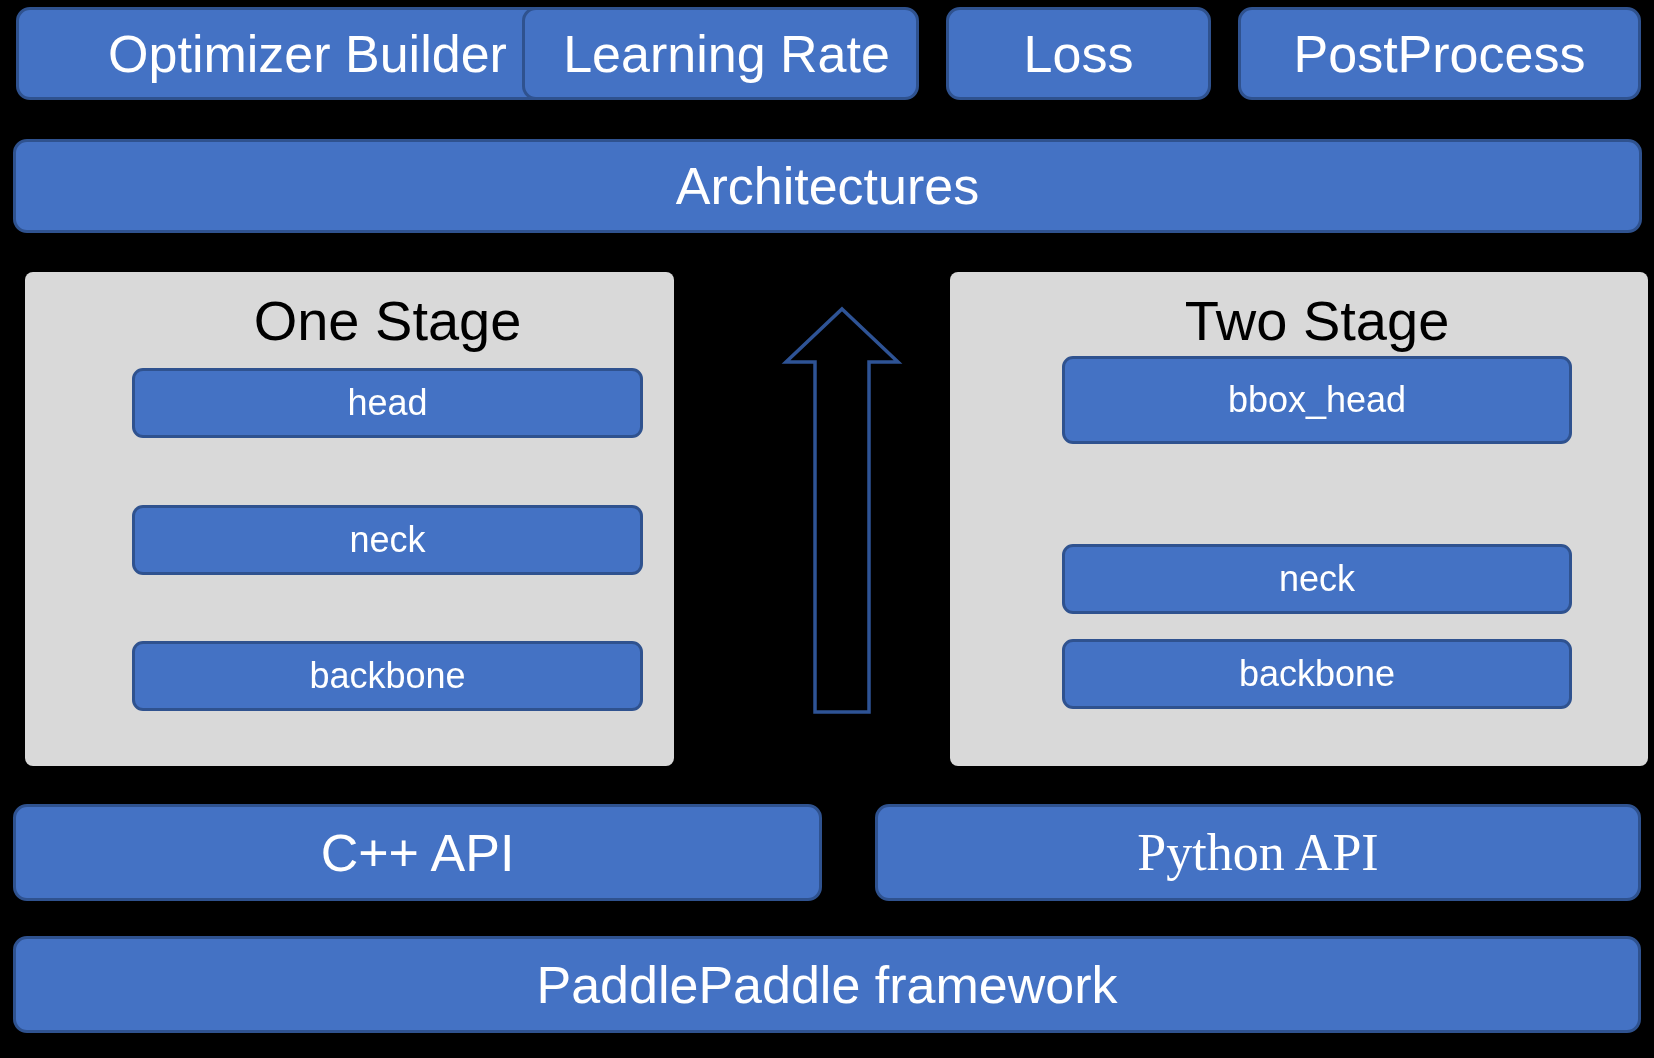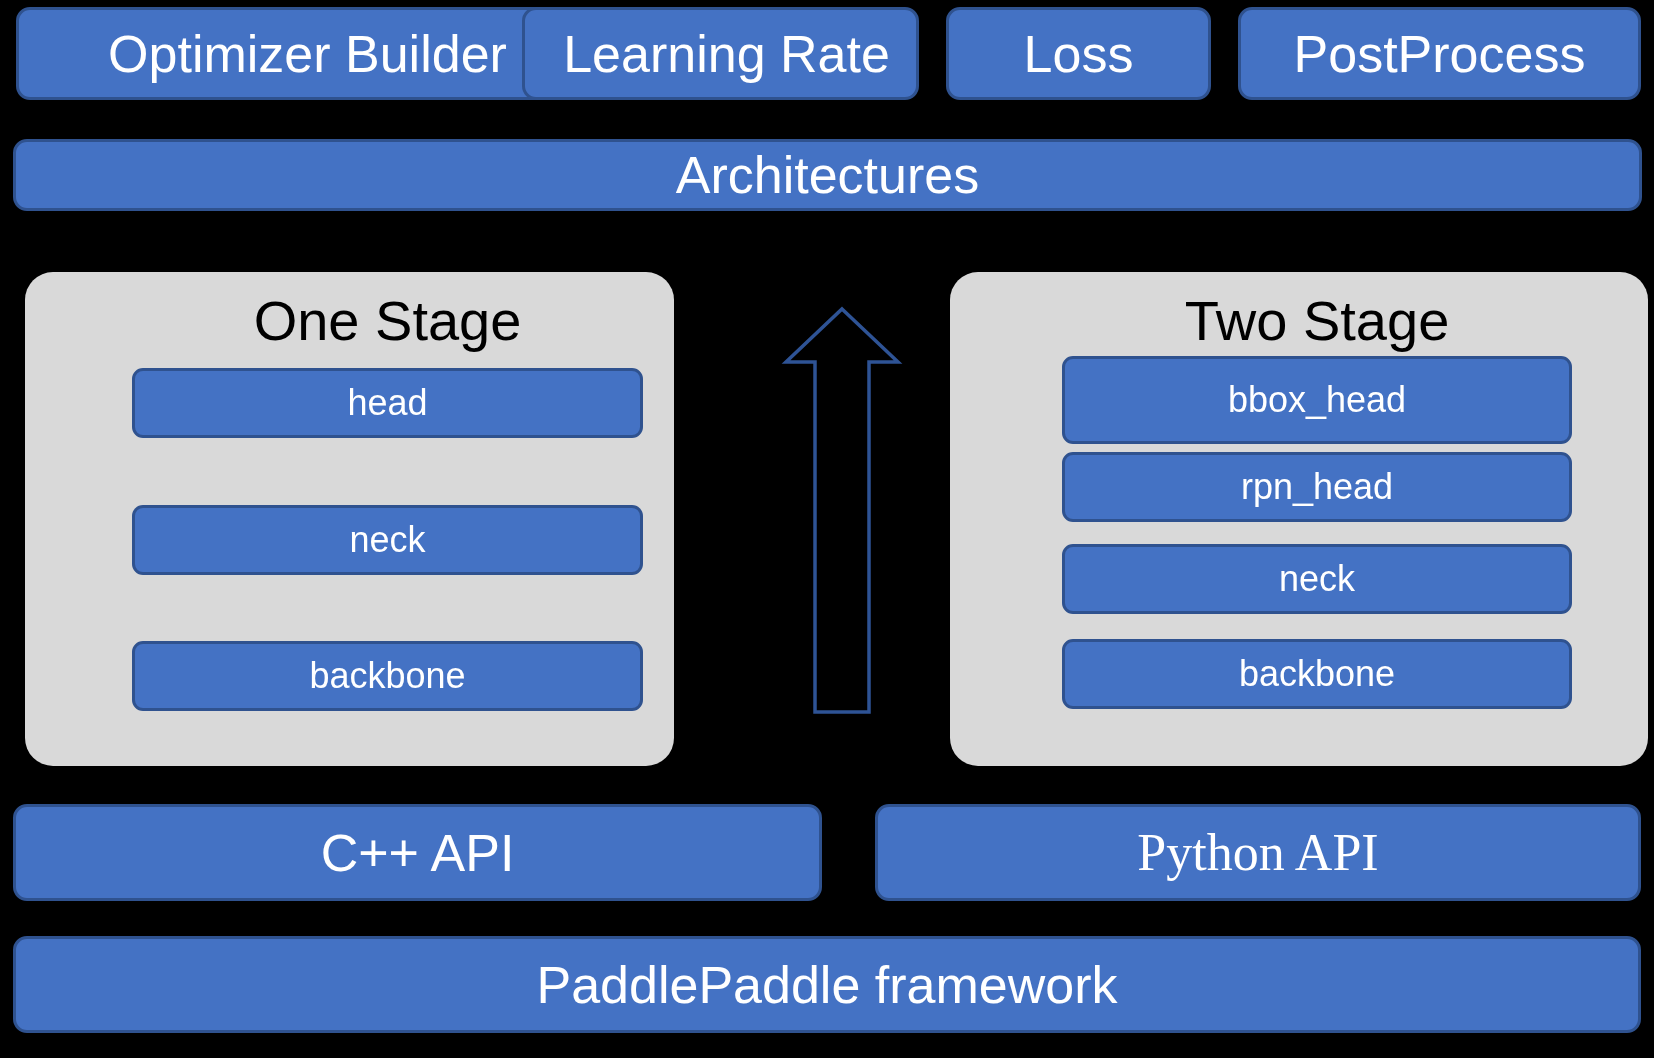--- a/index.html
+++ b/index.html
@@ -30,21 +30,21 @@
     align-items: center;
     justify-content: center;
     font-size: 52px;
     font-weight: 400;
     border-radius: 14px;
     white-space: nowrap;
   }
   .panel {
     position: absolute;
     background: var(--panel-fill);
-    border-radius: 28px;
+    border-radius: 8px;
   }
   .panel .inner-box {
     border-radius: 11px;
     font-size: 36px;
   }
   .panel-title {
     position: absolute;
     color: var(--text-dark);
     font-size: 56px;
     font-weight: 400;
@@ -68,39 +68,38 @@
 </head>
 <body>
 
 <div class="canvas">
 
   <div class="bluebox" style="left:16px; top:7px; width:538px; height:93px;padding-left:45px;">Optimizer Builder</div>
   <div class="bluebox" style="left:522px; top:7px; width:397px; height:93px;padding-left:12px;">Learning Rate</div>
   <div class="bluebox" style="left:1238px; top:7px; width:403px; height:93px;">PostProcess</div>
   <div class="bluebox" style="left:946px; top:7px; width:265px; height:93px;">Loss</div>
 
-  <div class="bluebox" style="left:13px; top:139px; width:1629px; height:72px;">Architectures</div>
+  <div class="bluebox" style="left:13px; top:139px; width:1629px; height:94px;">Architectures</div>
 
   <div class="panel" style="left:25px; top:272px; width:649px; height:494px;">
     <div class="panel-title" style="left:107px; top:16px; width:511px;">One Stage</div>
     <div class="bluebox inner-box" style="left:107px; top:96px; width:511px; height:70px;">head</div>
     <div class="bluebox inner-box" style="left:107px; top:233px; width:511px; height:70px;">neck</div>
     <div class="bluebox inner-box" style="left:107px; top:369px; width:511px; height:70px;">backbone</div>
   </div>
 
   <div class="arrow-wrap">
     <svg width="125" height="420" viewBox="0 0 125 420" xmlns="http://www.w3.org/2000/svg">
       <polygon points="62,9 118,62 89,62 89,412 35,412 35,62 6,62"></polygon>
     </svg>
   </div>
 
   <div class="panel" style="left:950px; top:272px; width:698px; height:494px;">
     <div class="panel-title" style="left:112px; top:16px; width:510px;">Two Stage</div>
     <div class="bluebox inner-box" style="left:112px; top:84px; width:510px; height:88px;">bbox_head</div>
-    <div class="bluebox inner-box" style="left:112px; top:180px; width:510px; height:70px;">rpn_head</div>
     <div class="bluebox inner-box" style="left:112px; top:272px; width:510px; height:70px;">neck</div>
     <div class="bluebox inner-box" style="left:112px; top:367px; width:510px; height:70px;">backbone</div>
   </div>
 
   <div class="bluebox" style="left:13px; top:804px; width:809px; height:97px;">C++ API</div>
   <div class="bluebox" style="left:875px; top:804px; width:766px; height:97px;font-family:Liberation Serif, serif;">Python API</div>
 
   <div class="bluebox" style="left:13px; top:936px; width:1628px; height:97px;">PaddlePaddle framework</div>
 
 </div>

